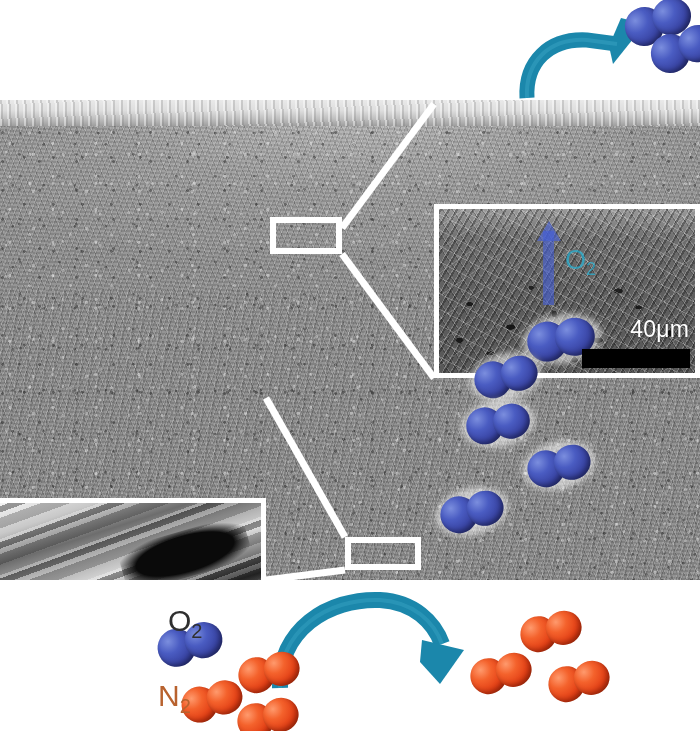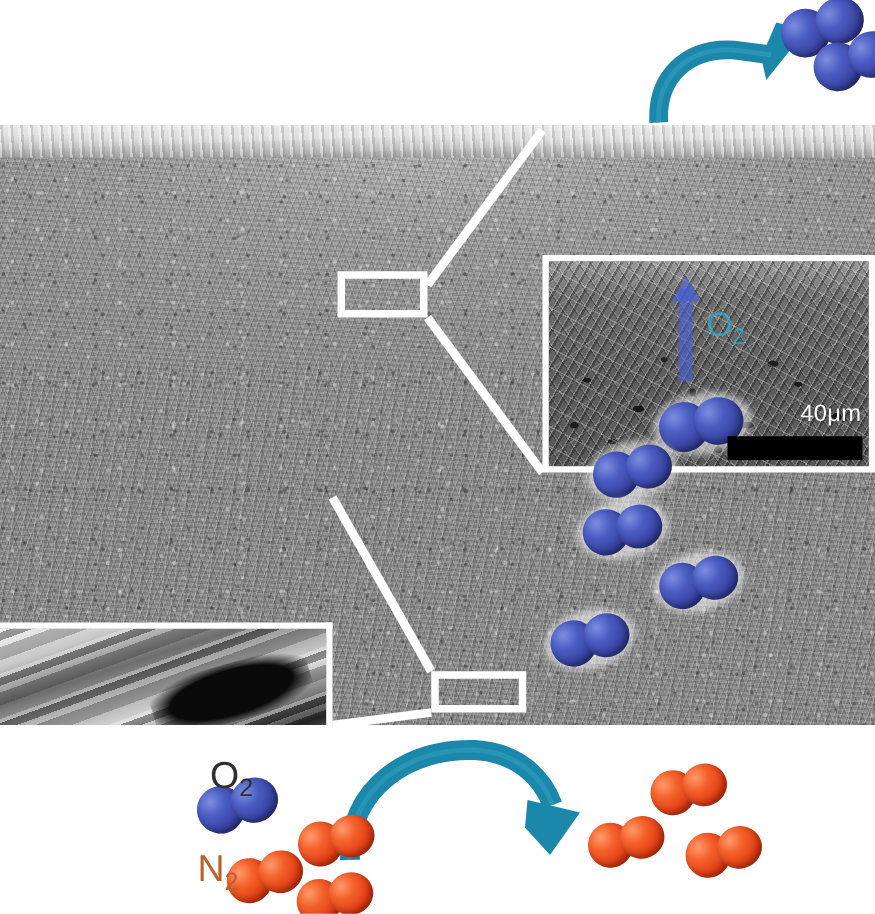--- a/index.html
+++ b/index.html
@@ -85,21 +85,21 @@
       rgba(0,0,0,.25) 14px 24px, rgba(255,255,255,0) 24px 34px);}
   .inset-bot-dark{position:absolute;left:120px;top:28px;width:130px;height:46px;
     background:radial-gradient(ellipse at 50% 50%, #0a0a0a 0 55%, rgba(10,10,10,0) 78%);
     transform:rotate(-16deg);}
 
   
   .scale-label{position:absolute;color:#fff;font-weight:400;letter-spacing:.2px;
     text-shadow:0 0 3px rgba(0,0,0,.45);white-space:nowrap;}
   .scale-bar{position:absolute;background:#000;}
 
-  #scale-40-label{right:6px;bottom:30px;font-size:19px;}
+  #scale-40-label{right:6px;bottom:30px;font-size:23px;}
   #scale-40-bar{right:5px;bottom:5px;width:108px;height:19px;}
 
   
   .callout-box{position:absolute;border:6px solid #ffffff;box-sizing:border-box;}
   #callout-top{left:270px;top:117px;width:72px;height:37px;}
   #callout-bottom{left:345px;top:437px;width:76px;height:33px;}
 
   
   .mol{position:absolute;}
   .mol .atom{position:absolute;border-radius:50%;}

